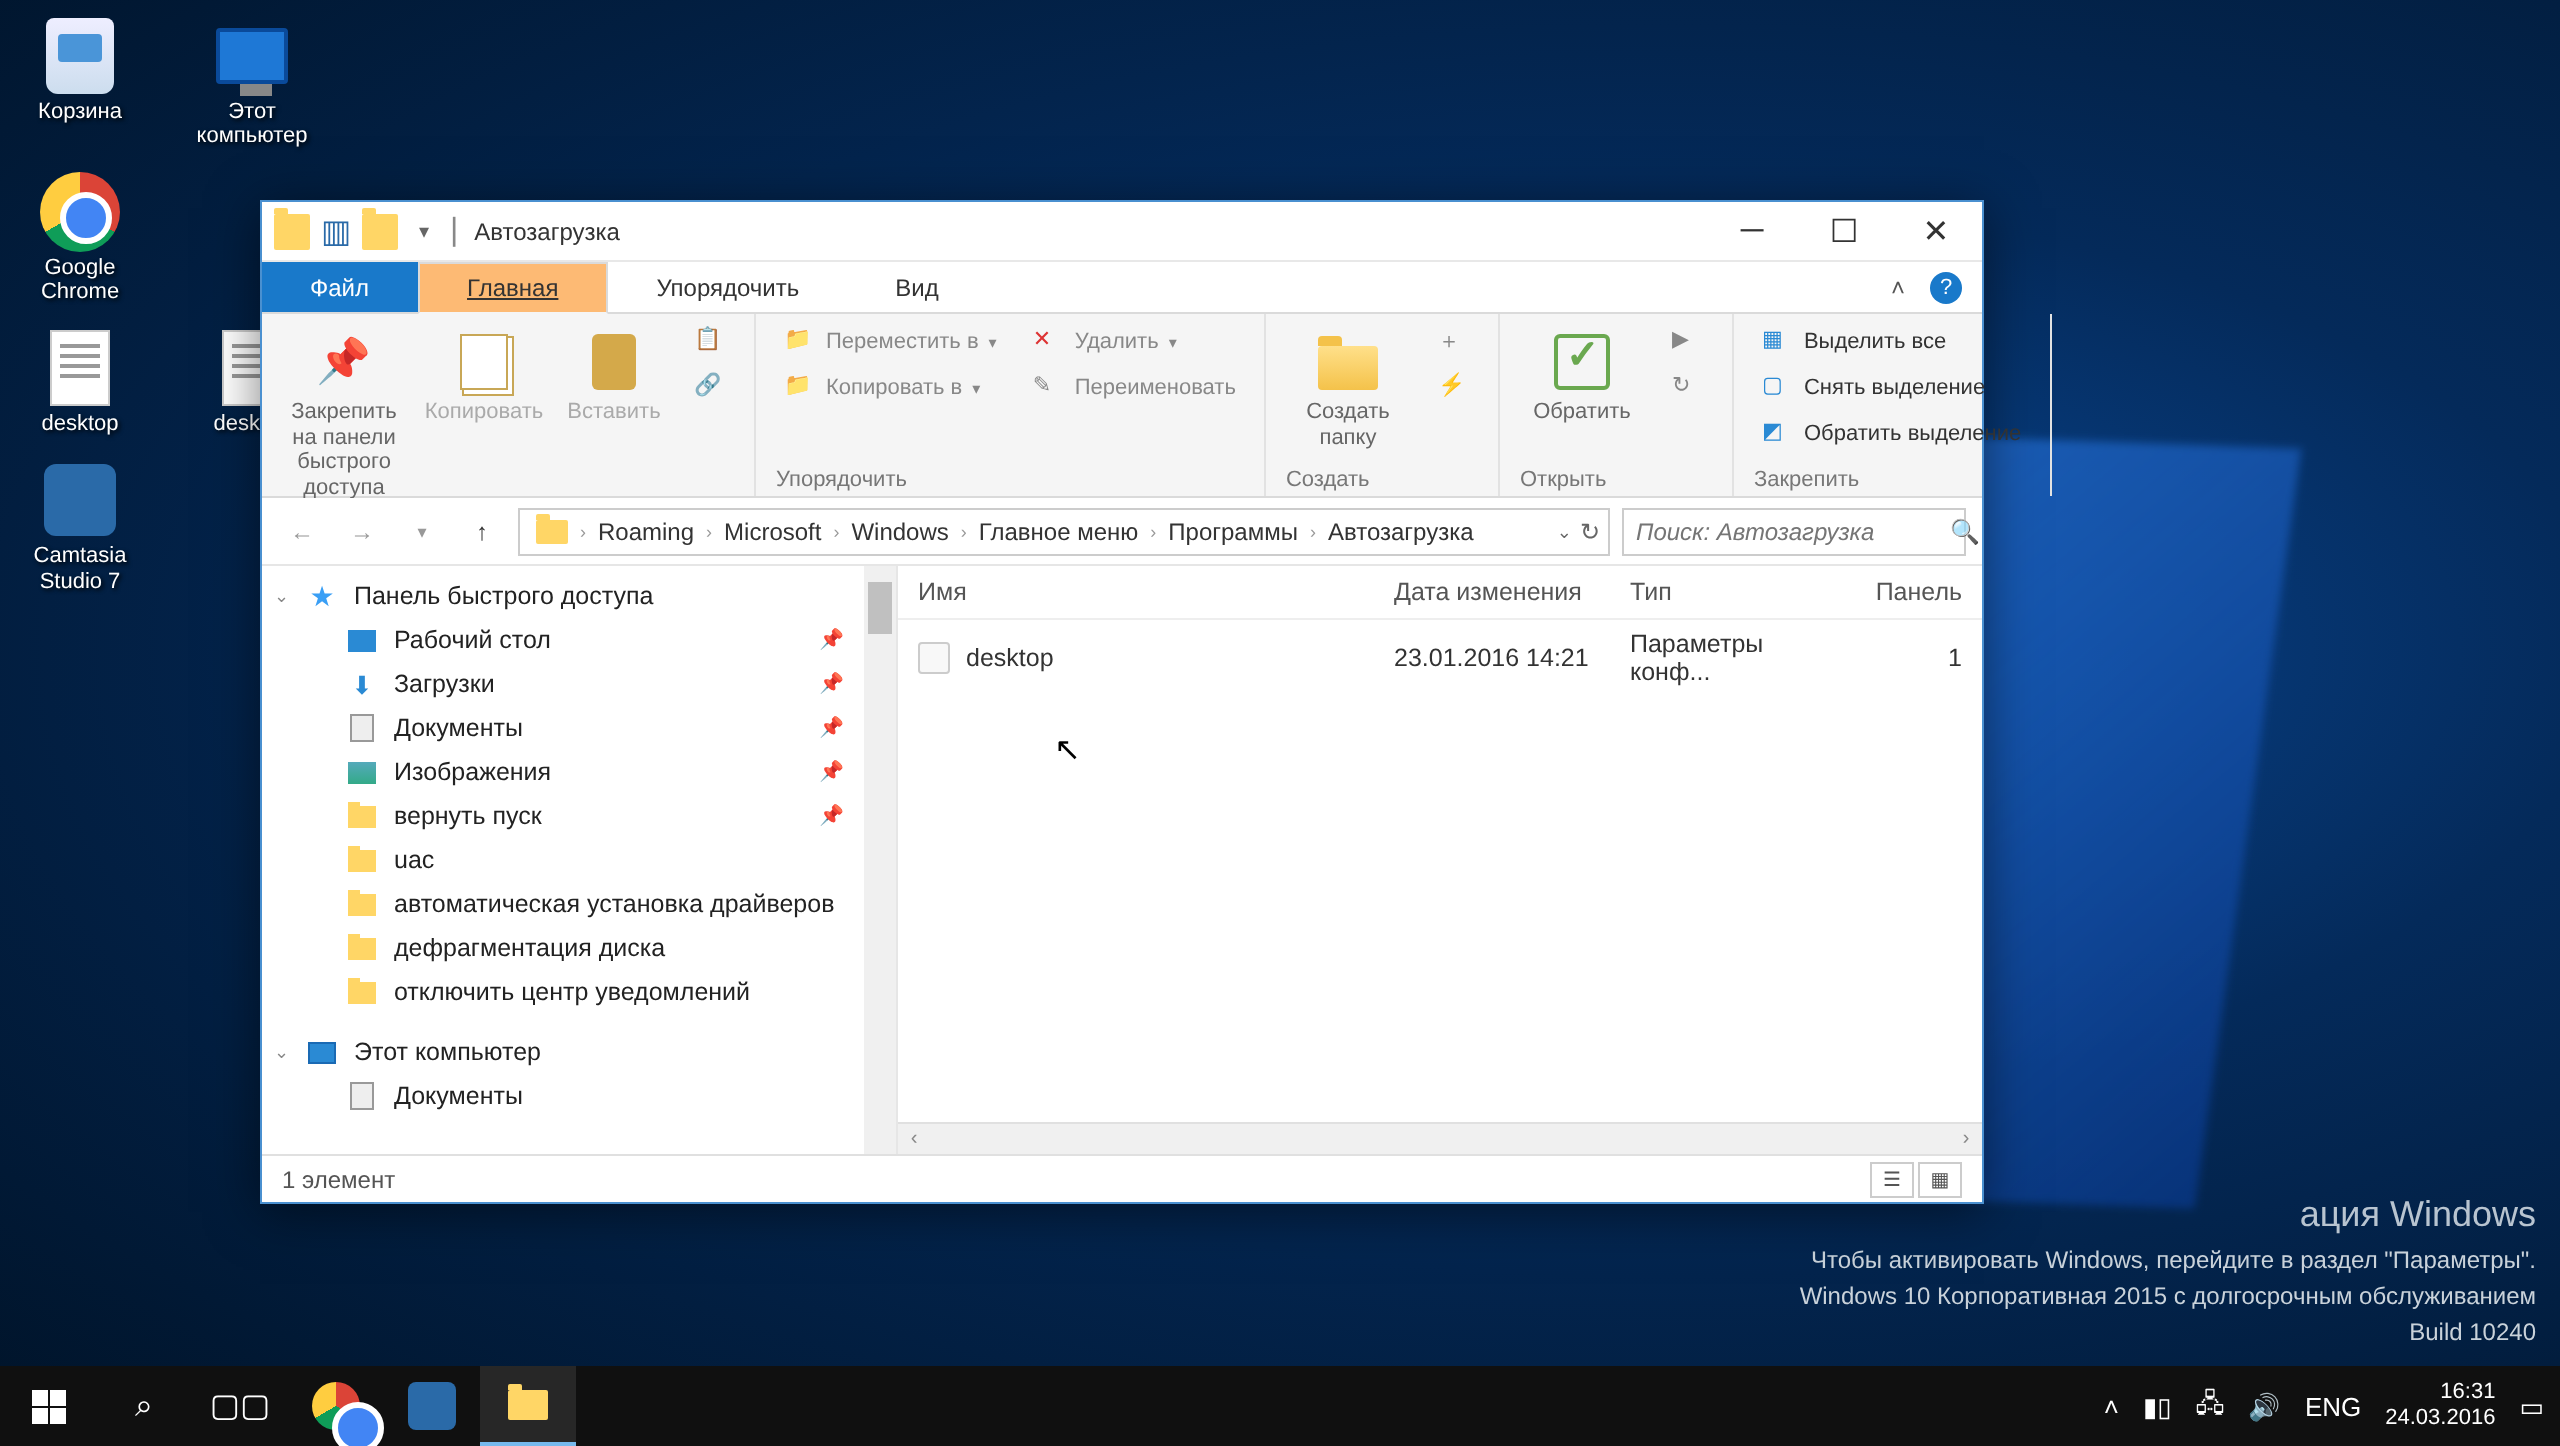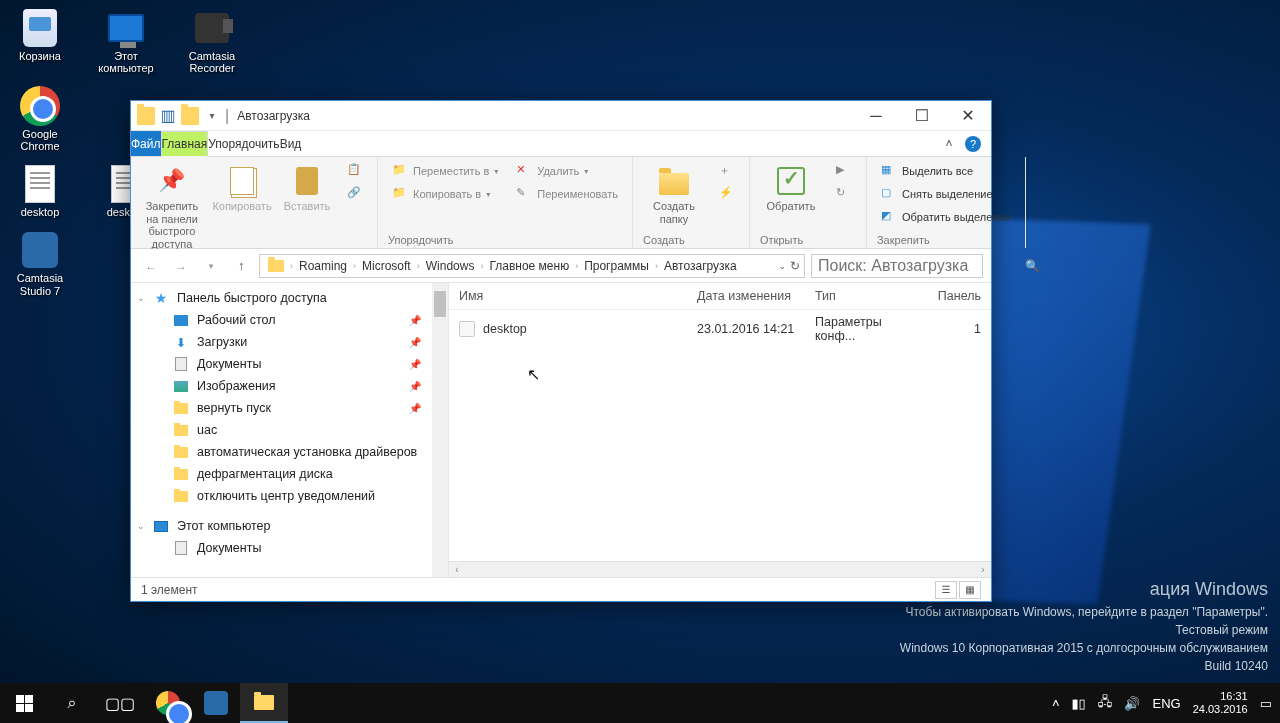--- a/index.html
+++ b/index.html
@@ -29,23 +29,23 @@
 .titlebar .ticons { display: flex; gap: 4px; align-items: center; }
 .titlebar .ticons span { width: 18px; height: 18px; display:inline-flex; align-items:center; justify-content:center; }
 .tfolder { width:16px; height:12px; background:#ffd666; border-radius:1px; display:inline-block; position:relative; }
 .tfolder::before { content:""; position:absolute; top:-3px; left:0; width:7px; height:3px; background:#ffd666; border-radius:1px 1px 0 0; }
 .titlebar .sep { color:#888; margin:0 4px; }
 .titlebar .title-text { font-size: 12px; color: #333; margin-left: 4px; }
 .winbtns { margin-left: auto; display: flex; }
 .winbtns div { width: 46px; height: 30px; display:flex; align-items:center; justify-content:center; cursor:pointer; color:#333; }
 
 .menubar { height: 26px; display: flex; align-items: stretch; background: #fff; border-bottom: 1px solid #dadada; font-size: 12px; }
-.menubar .mitem { padding: 0 0; display:flex; align-items:center; cursor:pointer; color:#333; }
+.menubar .mitem { padding: 0 24px; display:flex; align-items:center; cursor:pointer; color:#333; }
 .menubar .mitem.file { background:#1979ca; color:#fff; }
-.menubar .mitem.active { background:#bef264; border:1px solid #dadada; border-bottom:1px solid #f5f5f5; margin-bottom:-1px; }
+.menubar .mitem.active { background:#fdba74; border:1px solid #dadada; border-bottom:1px solid #f5f5f5; margin-bottom:-1px;text-decoration:underline; }
 .menubar .help { margin-left:auto; padding:0 10px; display:flex; align-items:center; gap:8px; }
 .menubar .help span { width:16px; height:16px; border-radius:50%; display:inline-flex; align-items:center; justify-content:center; font-size:11px; }
 
 .ribbon { height: 92px; background: #f5f5f5; border-bottom: 1px solid #dadada; display:flex; font-size:11px; color:#666; }
 .rgroup { border-right:1px solid #e2e2e2; padding:4px 10px 2px; display:flex; flex-direction:column; }
 .rgroup .rbody { flex:1; display:flex; align-items:flex-start; gap:10px; }
 .rgroup .rlabel { font-size:11px; color:#777; padding-top:2px; }
 .rbtn-big { display:flex; flex-direction:column; align-items:center; width:62px; text-align:center; cursor:pointer; padding:4px 2px; line-height:1.15; }
 .rbtn-big .ri { width:32px; height:32px; margin-bottom:3px; display:flex; align-items:center; justify-content:center; }
 .rbtn-sm { display:flex; align-items:center; gap:5px; padding:2px 4px; cursor:pointer; white-space:nowrap; color:#888; }
@@ -60,21 +60,21 @@
 .rcol { display:flex; flex-direction:column; gap:3px; }
 
 .addrbar { height: 34px; background:#fff; border-bottom:1px solid #e6e6e6; display:flex; align-items:center; padding:0 8px; gap:6px; font-size:12px; }
 .navbtn { width:24px; height:24px; display:flex; align-items:center; justify-content:center; color:#999; cursor:pointer; }
 .navbtn.active { color:#333; }
 .breadcrumb { flex:1; height:24px; border:1px solid #ccc; display:flex; align-items:center; padding:0 4px; gap:2px; overflow:hidden; }
 .breadcrumb .bc { padding:0 4px; cursor:pointer; color:#333; white-space:nowrap; }
 .breadcrumb .bcsep { color:#999; font-size:9px; }
 .bctools { display:flex; align-items:center; gap:4px; margin-left:4px; color:#666; }
 .searchbox { width:172px; height:24px; border:1px solid #ccc; display:flex; align-items:center; padding:0 6px; color:#888; }
-.searchbox input { border:none; outline:none; flex:1; font-size:16px; color:#888; background:transparent; }
+.searchbox input { border:none; outline:none; flex:1; font-size:12px; font-style:italic; color:#888; background:transparent; }
 
 .body { flex:1; display:flex; min-height:0; }
 .sidebar { width:318px; border-right:1px solid #e6e6e6; overflow-y:auto; font-size:12.5px; padding:4px 0; position:relative; }
 .sidebar .scroll-ind { position:absolute; right:0; top:0; width:16px; height:100%; background:#f0f0f0; }
 .sidebar .scroll-thumb { position:absolute; right:2px; top:8px; width:12px; height:26px; background:#c0c0c0; }
 .srow { display:flex; align-items:center; padding:3px 8px 3px 22px; cursor:pointer; position:relative; color:#222; }
 .srow .exp { position:absolute; left:6px; color:#888; font-size:9px; }
 .srow .sico { width:16px; height:16px; margin-right:8px; display:inline-flex; align-items:center; justify-content:center; }
 .srow .pin { margin-left:auto; margin-right:18px; color:#888; font-size:10px; }
 .srow.sub { padding-left:42px; }
@@ -130,26 +130,20 @@
           <div class="ico">
             <div class="ico-bin"></div>
           </div>
           <div class="lbl">Корзина</div>
         </div>
       <div class="di">
           <div class="ico">
             <div class="ico-pc"></div>
           </div>
           <div class="lbl">Этот компьютер</div>
-        </div>
-      <div class="di">
-          <div class="ico">
-            <div class="ico-cam"></div>
-          </div>
-          <div class="lbl">Camtasia Recorder</div>
         </div>
     </div>
     <div class="di-row">
       <div class="di">
           <div class="ico">
             <div class="ico-chrome"></div>
           </div>
           <div class="lbl">Google Chrome</div>
         </div>
     </div>
@@ -470,21 +464,20 @@
       <div class="views">
         <span>☰</span>
         <span>▦</span>
       </div>
     </div>
   </div>
 
   <div class="watermark">
     <div class="wm1">ация Windows</div>
     <div>Чтобы активировать Windows, перейдите в раздел "Параметры".</div>
-    <div>Тестовый режим</div>
     <div>Windows 10 Корпоративная 2015 с долгосрочным обслуживанием</div>
     <div>Build 10240</div>
   </div>
 
   <div class="taskbar">
     <div class="tbtn">
         <div class="start-ico">
           <span></span>
           <span></span>
           <span></span>

